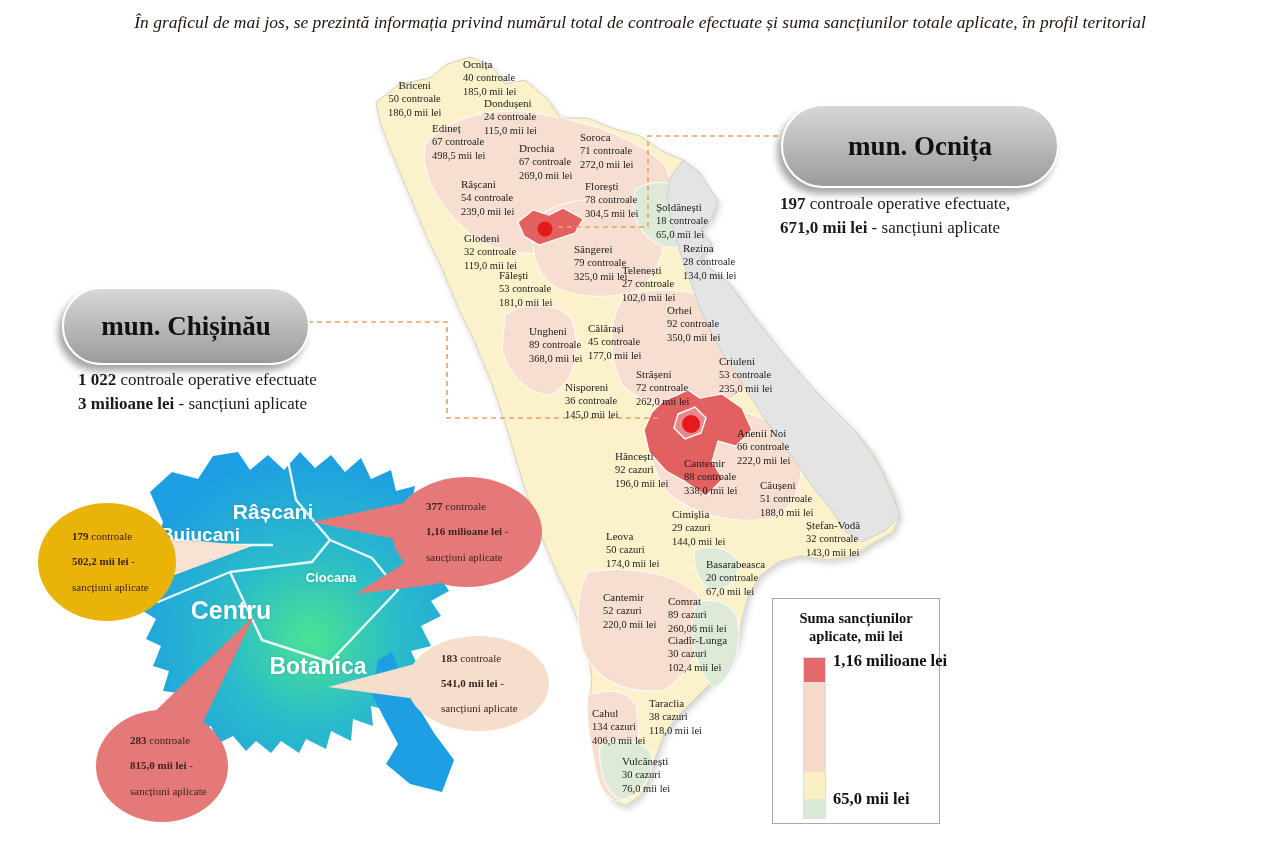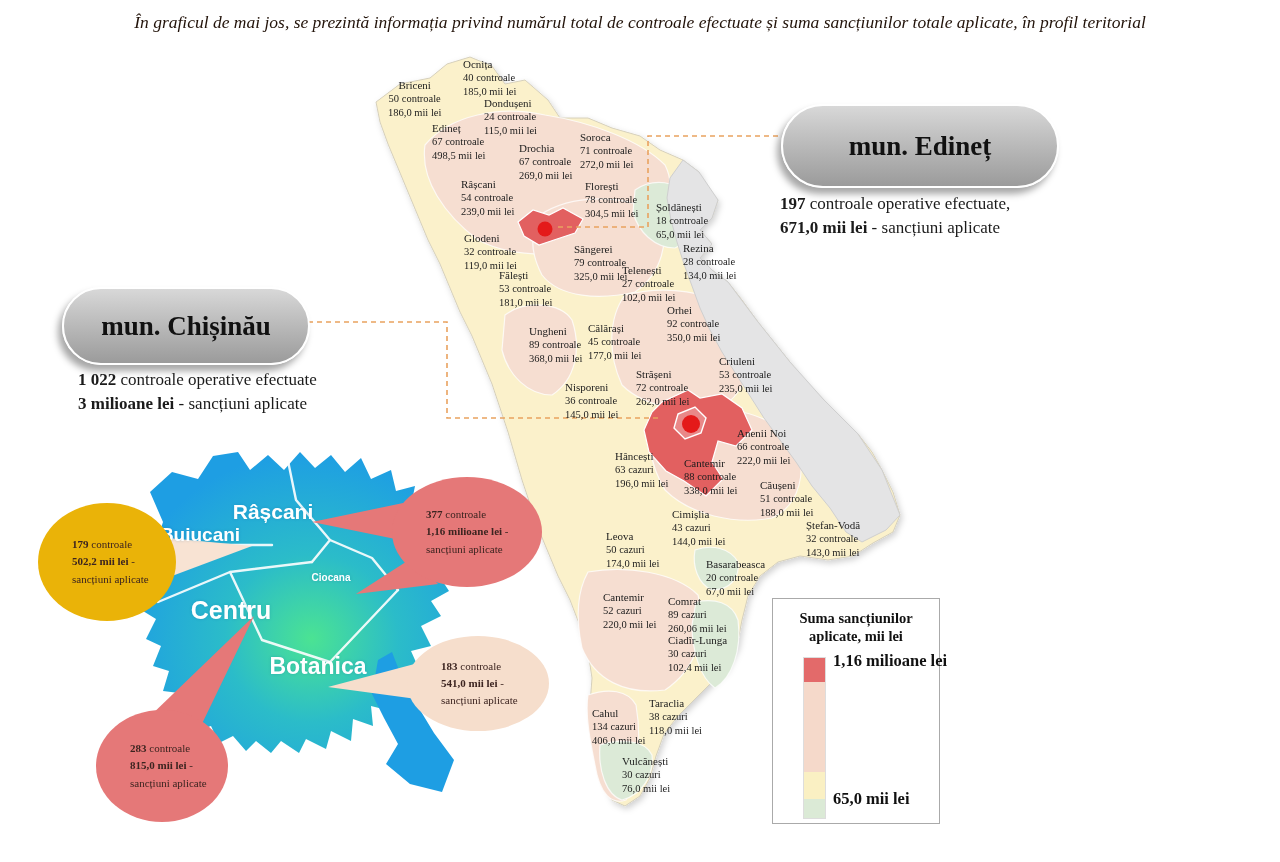--- a/index.html
+++ b/index.html
@@ -25,21 +25,21 @@
   .stats-balti{left:780px;top:192px;}
   .stats-chisinau{left:78px;top:368px;}
   .stats b{font-weight:bold;}
   
   .sector-label{position:absolute;transform:translate(-50%,-50%);color:#fff;
     font-family:"Liberation Sans", sans-serif;font-weight:bold;white-space:nowrap;
     text-shadow:0 0 3px rgba(0,90,150,.25);}
   
   .bubble{position:absolute;border-radius:50%;display:flex;flex-direction:column;
     justify-content:center;padding-left:34px;box-sizing:border-box;
-    font-size:11px;line-height:1.55;color:#3c2420;}
+    font-size:11px;line-height:1.55;color:#3c2420;gap:8px;}
   .bubble b{font-weight:bold;}
   
   .legend{position:absolute;left:772px;top:598px;width:168px;height:226px;
     background:#fff;border:1.5px solid #aaa;box-sizing:border-box;}
   .legend-title{margin:10px 12px 0;text-align:center;font-weight:bold;font-size:14.5px;
     line-height:1.25;color:#111;}
   .legend-bar{position:absolute;left:30px;top:58px;width:21px;height:160px;
     border:0.5px solid #ddd;}
   .legend-seg{width:100%;}
   .legend-max{position:absolute;left:60px;top:52px;font-weight:bold;font-size:16.5px;white-space:nowrap;color:#111;}
@@ -223,36 +223,36 @@
     <div class="d-line">36 controale</div>
     <div class="d-line">145,0 mii lei</div>
   </div>
       <div class="district" style="left: 737px; top: 426px;">
     <div class="d-name">Anenii Noi</div>
     <div class="d-line">66 controale</div>
     <div class="d-line">222,0 mii lei</div>
   </div>
       <div class="district" style="left: 615px; top: 449px;">
     <div class="d-name">Hâncești</div>
-    <div class="d-line">63 cazuri</div>
+    <div class="d-line">92 cazuri</div>
     <div class="d-line">196,0 mii lei</div>
   </div>
       <div class="district" style="left: 684px; top: 456px;">
     <div class="d-name">Cantemir</div>
     <div class="d-line">88 controale</div>
     <div class="d-line">338,0 mii lei</div>
   </div>
       <div class="district" style="left: 760px; top: 478px;">
     <div class="d-name">Căușeni</div>
     <div class="d-line">51 controale</div>
     <div class="d-line">188,0 mii lei</div>
   </div>
       <div class="district" style="left: 672px; top: 507px;">
     <div class="d-name">Cimișlia</div>
-    <div class="d-line">43 cazuri</div>
+    <div class="d-line">29 cazuri</div>
     <div class="d-line">144,0 mii lei</div>
   </div>
       <div class="district" style="left: 806px; top: 518px;">
     <div class="d-name">Ștefan-Vodă</div>
     <div class="d-line">32 controale</div>
     <div class="d-line">143,0 mii lei</div>
   </div>
       <div class="district" style="left: 606px; top: 529px;">
     <div class="d-name">Leova</div>
     <div class="d-line">50 cazuri</div>
@@ -289,39 +289,39 @@
     <div class="d-line">118,0 mii lei</div>
   </div>
       <div class="district" style="left: 622px; top: 754px;">
     <div class="d-name">Vulcănești</div>
     <div class="d-line">30 cazuri</div>
     <div class="d-line">76,0 mii lei</div>
   </div>
     </div>
 
   <div class="pill pill-balti">
-    <span class="pill-text">mun. Edineț</span>
+    <span class="pill-text">mun. Ocnița</span>
   </div>
   <div class="stats stats-balti">
     <div><b>197</b><span> controale operative efectuate,</span></div>
     <div><b>671,0 mii lei</b><span> - sancțiuni aplicate</span></div>
   </div>
 
   <div class="pill pill-chisinau">
     <span class="pill-text">mun. Chișinău</span>
   </div>
   <div class="stats stats-chisinau">
     <div><b>1 022</b><span> controale operative efectuate</span></div>
     <div><b>3 milioane lei</b><span> - sancțiuni aplicate</span></div>
   </div>
 
   <div id="sectors-layer">
       <div class="sector-label" style="left: 200px; top: 535px; font-size: 19px;">Buiucani</div>
       <div class="sector-label" style="left: 273px; top: 512px; font-size: 21px;">Râșcani</div>
-      <div class="sector-label" style="left: 331px; top: 577px; font-size: 10px;">Ciocana</div>
+      <div class="sector-label" style="left: 331px; top: 577px; font-size: 13px;">Ciocana</div>
       <div class="sector-label" style="left: 231px; top: 610px; font-size: 25px;">Centru</div>
       <div class="sector-label" style="left: 318px; top: 666px; font-size: 23px;">Botanica</div>
     </div>
   <div id="bubbles-layer">
       <div class="bubble" style="left: 38px; top: 503px; width: 138px; height: 118px; background: #eab308;">
         <div><b>179</b><span> controale</span></div>
         <div><b>502,2 mii lei</b><span> -</span></div>
         <div><span>sancțiuni aplicate</span></div>
       </div>
       <div class="bubble" style="left: 392px; top: 477px; width: 150px; height: 110px; background: rgb(229, 120, 120);">

